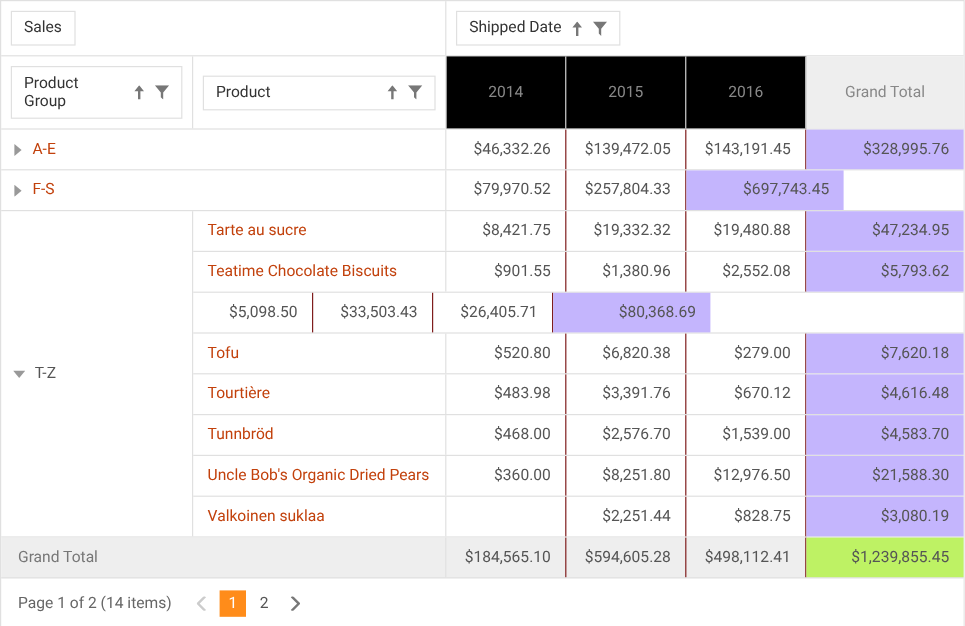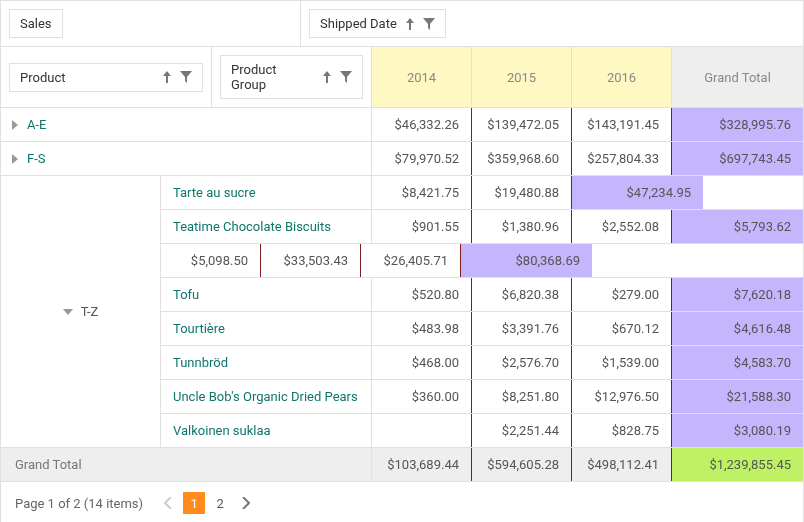--- a/index.html
+++ b/index.html
@@ -12,21 +12,21 @@
   }
   .pivot {
     width: 804px;
     border: 1px solid #e0e0e0;
   }
   .top-area {
     display: flex;
     border-bottom: 1px solid #e0e0e0;
   }
   .row-top-left {
-    width: 300px;
+    width: 371px;
     padding: 8px;
     border-right: 1px solid #e0e0e0;
     display: flex;
     align-items: flex-start;
   }
   .row-top-right {
     flex: 1;
     padding: 8px;
     display: flex;
     align-items: flex-start;
@@ -68,37 +68,37 @@
     display: flex;
     flex: 1;
   }
   .col-h {
     width: 100px;
     border-right: 1px solid #e0e0e0;
     display: flex;
     align-items: center;
     justify-content: center;
     color: #888;
-    background: #fef9c3;
+    background: #000000;
   }
   .col-h.gt {
     width: 131px;
     border-right: none;
     background: #eeeeee;
   }
   .body-row {
     display: flex;
     border-bottom: 1px solid #e0e0e0;
   }
   .row-label {
     display: flex;
     align-items: center;
     padding: 9px 10px;
     border-right: 1px solid #e0e0e0;
-    color: #0f766e;
+    color: #c2410c;
   }
   .row-label.full { width: 371px; gap: 8px; }
   .row-label.prod { width: 211px; padding: 9px 12px; }
   .num {
     width: 100px;
     border-right: 1px solid #7f1d1d;
     display: flex;
     align-items: center;
     justify-content: flex-end;
     padding: 9px 12px 9px 4px;
@@ -134,21 +134,21 @@
   .page-btn.active { background: #ff8c1a; color: #fff; }
   .page-btn.disabled { color: #ccc; cursor: default; }
   svg { display: block; }
   .caret { color: #999; }
   .group-stack {
     width: 160px;
     border-right: 1px solid #e0e0e0;
     display: flex;
     flex-direction: column;
     justify-content: center;
-    align-items: center;
+    align-items: flex-start;
     padding: 0 10px;
     gap: 8px;
     color: #555;
   }
   .prod-stack { flex: 1; display: flex; flex-direction: column; }
   .prod-row { display: flex; border-bottom: 1px solid #e0e0e0; }
   .prod-row:last-child { border-bottom: none; }
   .group-expand { display: inline-flex; align-items: center; gap: 8px; }
 </style>
 </head>
@@ -175,40 +175,40 @@
             <svg width="12" height="12" viewBox="0 0 12 12">
                 <path d="M0 0 H12 L7 6 V12 L5 10 V6 Z" fill="#777"></path>
               </svg>
           </span>
         </span>
       </div>
     </div>
   </div>
 
   <div class="row-headers">
+    <div class="row-header-cell pg">
+      <div class="chip-inner">
+        <span class="chip-left">Product Group</span>
+        <span class="chip-right">
+          <span>
+            <svg width="10" height="12" viewBox="0 0 10 12">
+                <path d="M5 0 L9 5 L6 5 L6 12 L4 12 L4 5 L1 5 Z" fill="#777"></path>
+              </svg>
+          </span>
+          <span>
+            <svg width="12" height="12" viewBox="0 0 12 12">
+                <path d="M0 0 H12 L7 6 V12 L5 10 V6 Z" fill="#777"></path>
+              </svg>
+          </span>
+        </span>
+      </div>
+    </div>
     <div class="row-header-cell pr">
       <div class="chip-inner">
         <span class="chip-left">Product</span>
-        <span class="chip-right">
-          <span>
-            <svg width="10" height="12" viewBox="0 0 10 12">
-                <path d="M5 0 L9 5 L6 5 L6 12 L4 12 L4 5 L1 5 Z" fill="#777"></path>
-              </svg>
-          </span>
-          <span>
-            <svg width="12" height="12" viewBox="0 0 12 12">
-                <path d="M0 0 H12 L7 6 V12 L5 10 V6 Z" fill="#777"></path>
-              </svg>
-          </span>
-        </span>
-      </div>
-    </div>
-    <div class="row-header-cell pg">
-      <div class="chip-inner">
-        <span class="chip-left">Product Group</span>
         <span class="chip-right">
           <span>
             <svg width="10" height="12" viewBox="0 0 10 12">
                 <path d="M5 0 L9 5 L6 5 L6 12 L4 12 L4 5 L1 5 Z" fill="#777"></path>
               </svg>
           </span>
           <span>
             <svg width="12" height="12" viewBox="0 0 12 12">
                 <path d="M0 0 H12 L7 6 V12 L5 10 V6 Z" fill="#777"></path>
               </svg>
@@ -242,40 +242,40 @@
   <div class="body-row">
     <div class="row-label full">
       <span class="caret">
         <svg width="8" height="10" viewBox="0 0 8 10">
             <path d="M1 0 L7 5 L1 10 Z" fill="#999"></path>
           </svg>
       </span>
       <span>F-S</span>
     </div>
     <div class="num">$79,970.52</div>
-    <div class="num">$359,968.60</div>
     <div class="num">$257,804.33</div>
     <div class="num gt">$697,743.45</div>
   </div>
 
   <div class="body-row">
     <div class="group-stack">
       <span class="group-expand">
         <span class="caret">
           <svg width="10" height="8" viewBox="0 0 10 8">
               <path d="M0 1 L5 7 L10 1 Z" fill="#999"></path>
             </svg>
         </span>
         <span>T-Z</span>
       </span>
     </div>
     <div class="prod-stack">
       <div class="prod-row">
         <div class="row-label prod">Tarte au sucre</div>
         <div class="num">$8,421.75</div>
+        <div class="num">$19,332.32</div>
         <div class="num">$19,480.88</div>
         <div class="num gt">$47,234.95</div>
       </div>
       <div class="prod-row">
         <div class="row-label prod">Teatime Chocolate Biscuits</div>
         <div class="num">$901.55</div>
         <div class="num">$1,380.96</div>
         <div class="num">$2,552.08</div>
         <div class="num gt">$5,793.62</div>
       </div>
@@ -318,21 +318,21 @@
         <div class="num"></div>
         <div class="num">$2,251.44</div>
         <div class="num">$828.75</div>
         <div class="num gt">$3,080.19</div>
       </div>
     </div>
   </div>
 
   <div class="grand-row">
     <div class="row-label full" style="padding-left:14px;">Grand Total</div>
-    <div class="num">$103,689.44</div>
+    <div class="num">$184,565.10</div>
     <div class="num">$594,605.28</div>
     <div class="num">$498,112.41</div>
     <div class="num gt">$1,239,855.45</div>
   </div>
 
   <div class="pager">
     <span>Page 1 of 2 (14 items)</span>
     <div class="pager-btns">
       <div class="page-btn disabled">
         <span>

